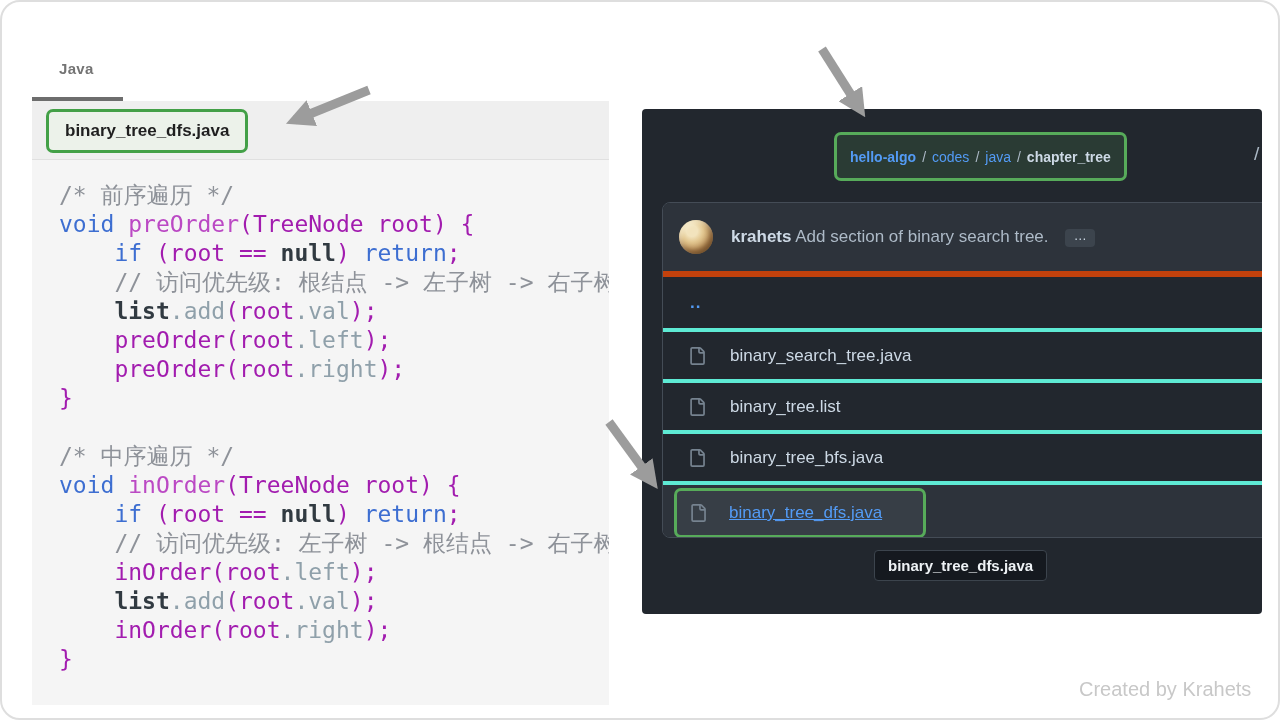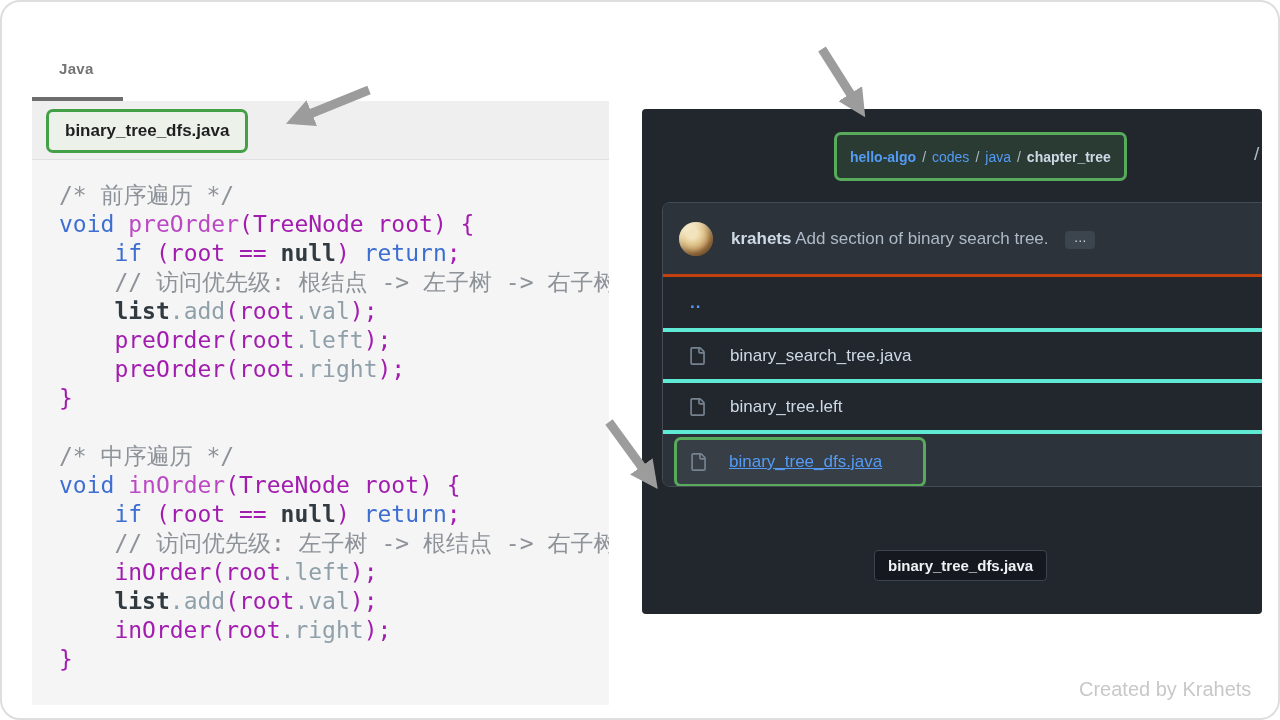--- a/index.html
+++ b/index.html
@@ -64,21 +64,21 @@
   .crumb-link { color:#539bf5; cursor:pointer; }
   .crumb-repo { color:#539bf5; font-weight:700; cursor:pointer; }
   .crumb-current { color:#cdd9e5; font-weight:700; }
   .trailing-slash { position:absolute; left:612px; top:34px; font-size:19px; color:#adbac7; }
 
   .gh-box {
     position:absolute; left:20px; top:93px; width:610px;
     border:1px solid #444c56; border-radius:8px; overflow:hidden;
   }
   .commit-header {
-    height:74px; background:#2d333b; border-bottom:3px solid #c2410c;
+    height:74px; background:#2d333b; border-bottom:6px solid #c2410c;
     display:flex; align-items:center; padding-left:16px;
   }
   .avatar {
     width:34px; height:34px; border-radius:50%;
     background:radial-gradient(circle at 38% 32%, #f2e3bd 0 18%, #e3c892 35%, #b98d55 65%, #7d5f36 100%);
     box-shadow: inset -3px -4px 5px rgba(60,30,10,.45), inset 2px 3px 4px rgba(255,255,240,.5);
     flex:0 0 auto;
   }
   .commit-text { margin-left:18px; font-size:17px; color:#adbac7; white-space:nowrap; }
   .commit-author { color:#cdd9e5; font-weight:700; }
@@ -177,21 +177,27 @@
           <div class="file-row">
             <svg class="file-icon" width="18" height="18" viewBox="0 0 16 16" fill="#768390">
               <path d="M2 1.75C2 .784 2.784 0 3.75 0h6.586c.464 0 .909.184 1.237.513l2.914 2.914c.329.328.513.773.513 1.237v9.586A1.75 1.75 0 0 1 13.25 16h-9.5A1.75 1.75 0 0 1 2 14.25Zm1.75-.25a.25.25 0 0 0-.25.25v12.5c0 .138.112.25.25.25h9.5a.25.25 0 0 0 .25-.25V6h-2.75A1.75 1.75 0 0 1 9 4.25V1.5Zm6.75.062V4.25c0 .138.112.25.25.25h2.688l-.011-.013-2.914-2.914Z"></path>
             </svg>
             <span class="fname">binary_search_tree.java</span>
           </div>
           <div class="file-row">
             <svg class="file-icon" width="18" height="18" viewBox="0 0 16 16" fill="#768390">
               <path d="M2 1.75C2 .784 2.784 0 3.75 0h6.586c.464 0 .909.184 1.237.513l2.914 2.914c.329.328.513.773.513 1.237v9.586A1.75 1.75 0 0 1 13.25 16h-9.5A1.75 1.75 0 0 1 2 14.25Zm1.75-.25a.25.25 0 0 0-.25.25v12.5c0 .138.112.25.25.25h9.5a.25.25 0 0 0 .25-.25V6h-2.75A1.75 1.75 0 0 1 9 4.25V1.5Zm6.75.062V4.25c0 .138.112.25.25.25h2.688l-.011-.013-2.914-2.914Z"></path>
             </svg>
-            <span class="fname">binary_tree.left</span>
+            <span class="fname">binary_tree.list</span>
+          </div>
+          <div class="file-row">
+            <svg class="file-icon" width="18" height="18" viewBox="0 0 16 16" fill="#768390">
+              <path d="M2 1.75C2 .784 2.784 0 3.75 0h6.586c.464 0 .909.184 1.237.513l2.914 2.914c.329.328.513.773.513 1.237v9.586A1.75 1.75 0 0 1 13.25 16h-9.5A1.75 1.75 0 0 1 2 14.25Zm1.75-.25a.25.25 0 0 0-.25.25v12.5c0 .138.112.25.25.25h9.5a.25.25 0 0 0 .25-.25V6h-2.75A1.75 1.75 0 0 1 9 4.25V1.5Zm6.75.062V4.25c0 .138.112.25.25.25h2.688l-.011-.013-2.914-2.914Z"></path>
+            </svg>
+            <span class="fname">binary_tree_bfs.java</span>
           </div>
           <div class="file-row hl">
             <div class="green-box">
               <svg class="file-icon" width="18" height="18" viewBox="0 0 16 16" fill="#768390">
                 <path d="M2 1.75C2 .784 2.784 0 3.75 0h6.586c.464 0 .909.184 1.237.513l2.914 2.914c.329.328.513.773.513 1.237v9.586A1.75 1.75 0 0 1 13.25 16h-9.5A1.75 1.75 0 0 1 2 14.25Zm1.75-.25a.25.25 0 0 0-.25.25v12.5c0 .138.112.25.25.25h9.5a.25.25 0 0 0 .25-.25V6h-2.75A1.75 1.75 0 0 1 9 4.25V1.5Zm6.75.062V4.25c0 .138.112.25.25.25h2.688l-.011-.013-2.914-2.914Z"></path>
               </svg>
               <span class="fname">binary_tree_dfs.java</span>
             </div>
           </div>
         </div>

